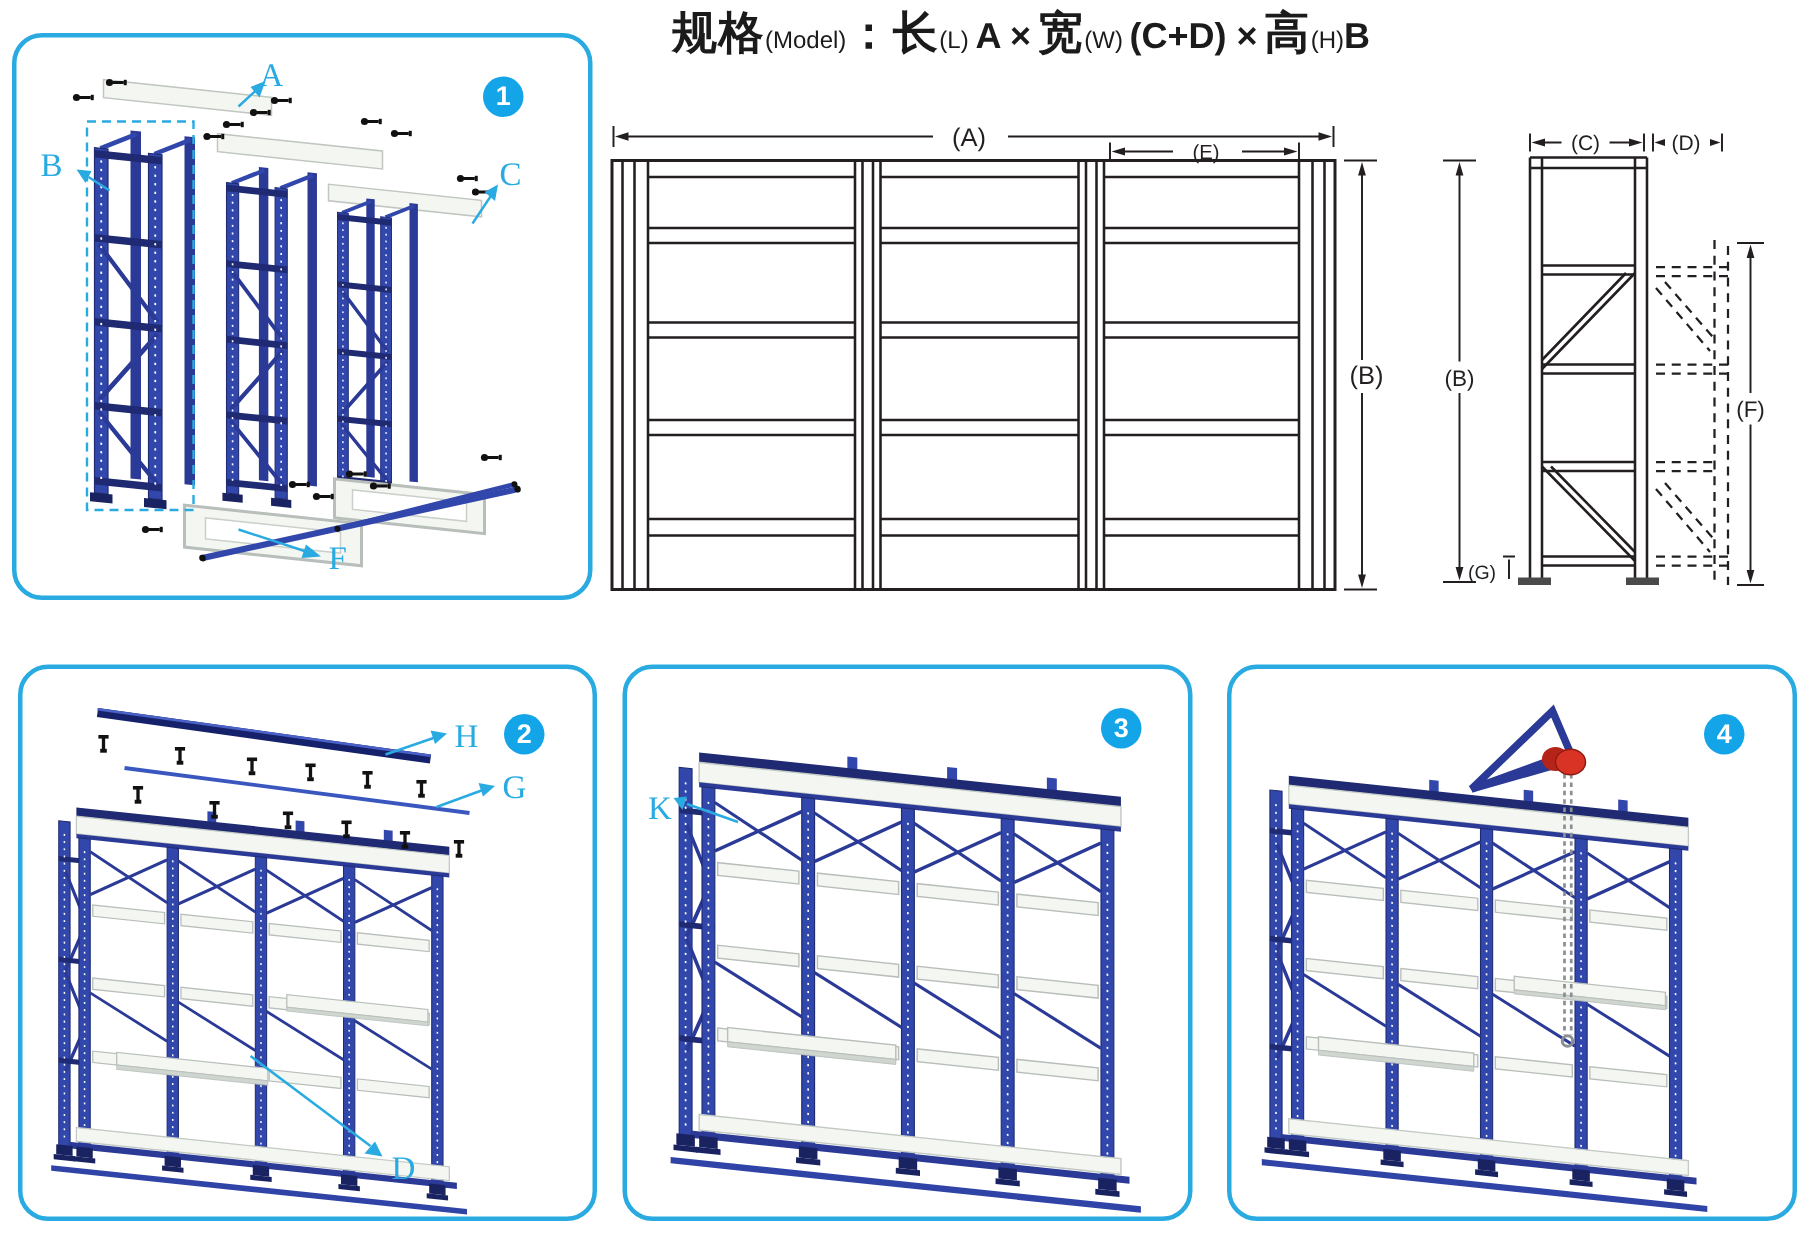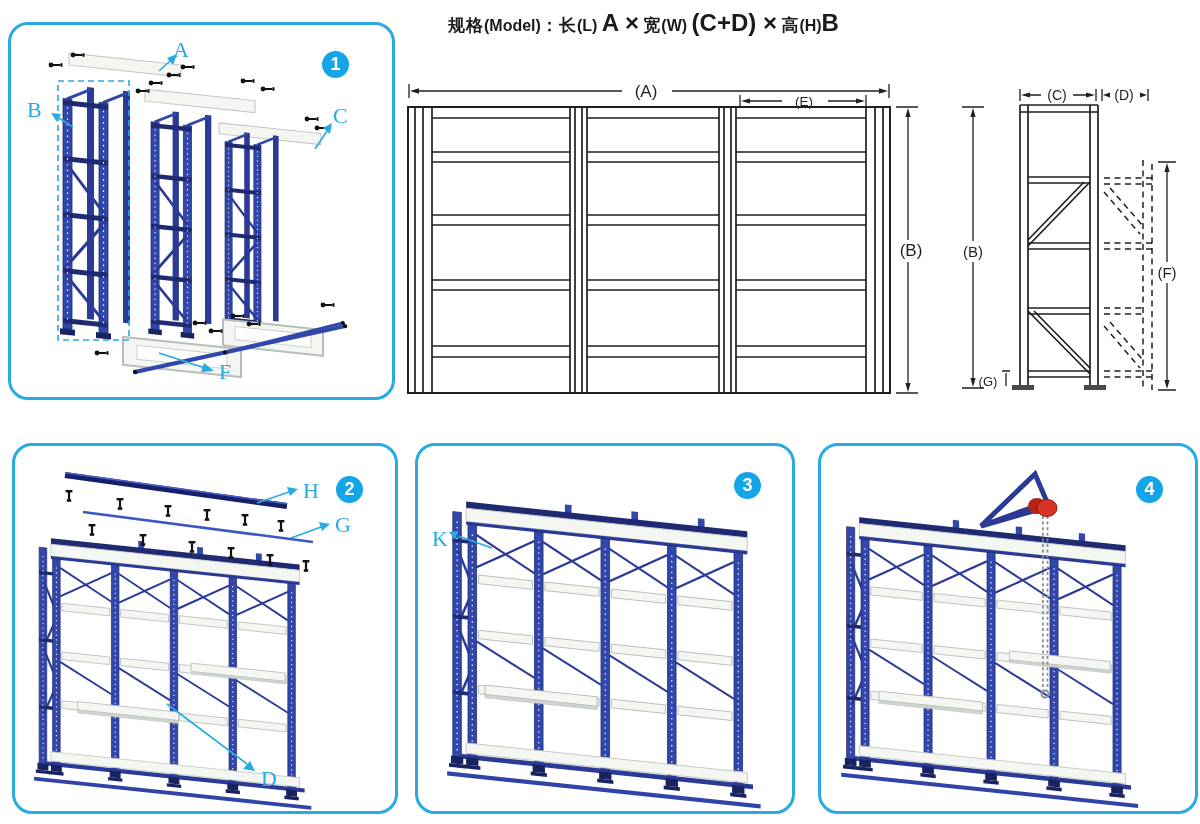--- a/index.html
+++ b/index.html
@@ -7,22 +7,22 @@
        font-family:"Liberation Sans",sans-serif;color:#231f20;}
   .panel{position:absolute;background:#fff;border:3px solid #29abe2;border-radius:20px;}
   .panel svg{position:absolute;left:0;top:0;}
   .badge{position:absolute;width:27px;height:27px;border-radius:50%;background:#14a5e9;
          color:#fff;font-size:18px;font-weight:bold;display:flex;align-items:center;
          justify-content:center;font-family:"Liberation Sans",sans-serif;}
   .lbl{position:absolute;color:#29abe2;font-family:"Liberation Serif",serif;
        font-size:22px;font-weight:500;line-height:1;}
   .title{position:absolute;left:448px;top:8px;white-space:nowrap;color:#1b1b1b;}
   .title .row{height:30px;line-height:30px;}
-  .cn{font-size:17px;font-weight:700;letter-spacing:1px;}
-  .lat{font-size:16px;font-weight:700;}
+  .cn{font-size:30px;font-weight:700;letter-spacing:1px;}
+  .lat{font-size:16px;font-weight:400;}
   .big{font-size:24px;font-weight:600;}
   .drawing{position:absolute;}
   text{font-family:"Liberation Sans",sans-serif;fill:#231f20;}
 </style>
 </head>
 <body>
 
 <svg width="0" height="0" style="position:absolute" aria-hidden="true">
   <defs>
     <g id="boltH">

